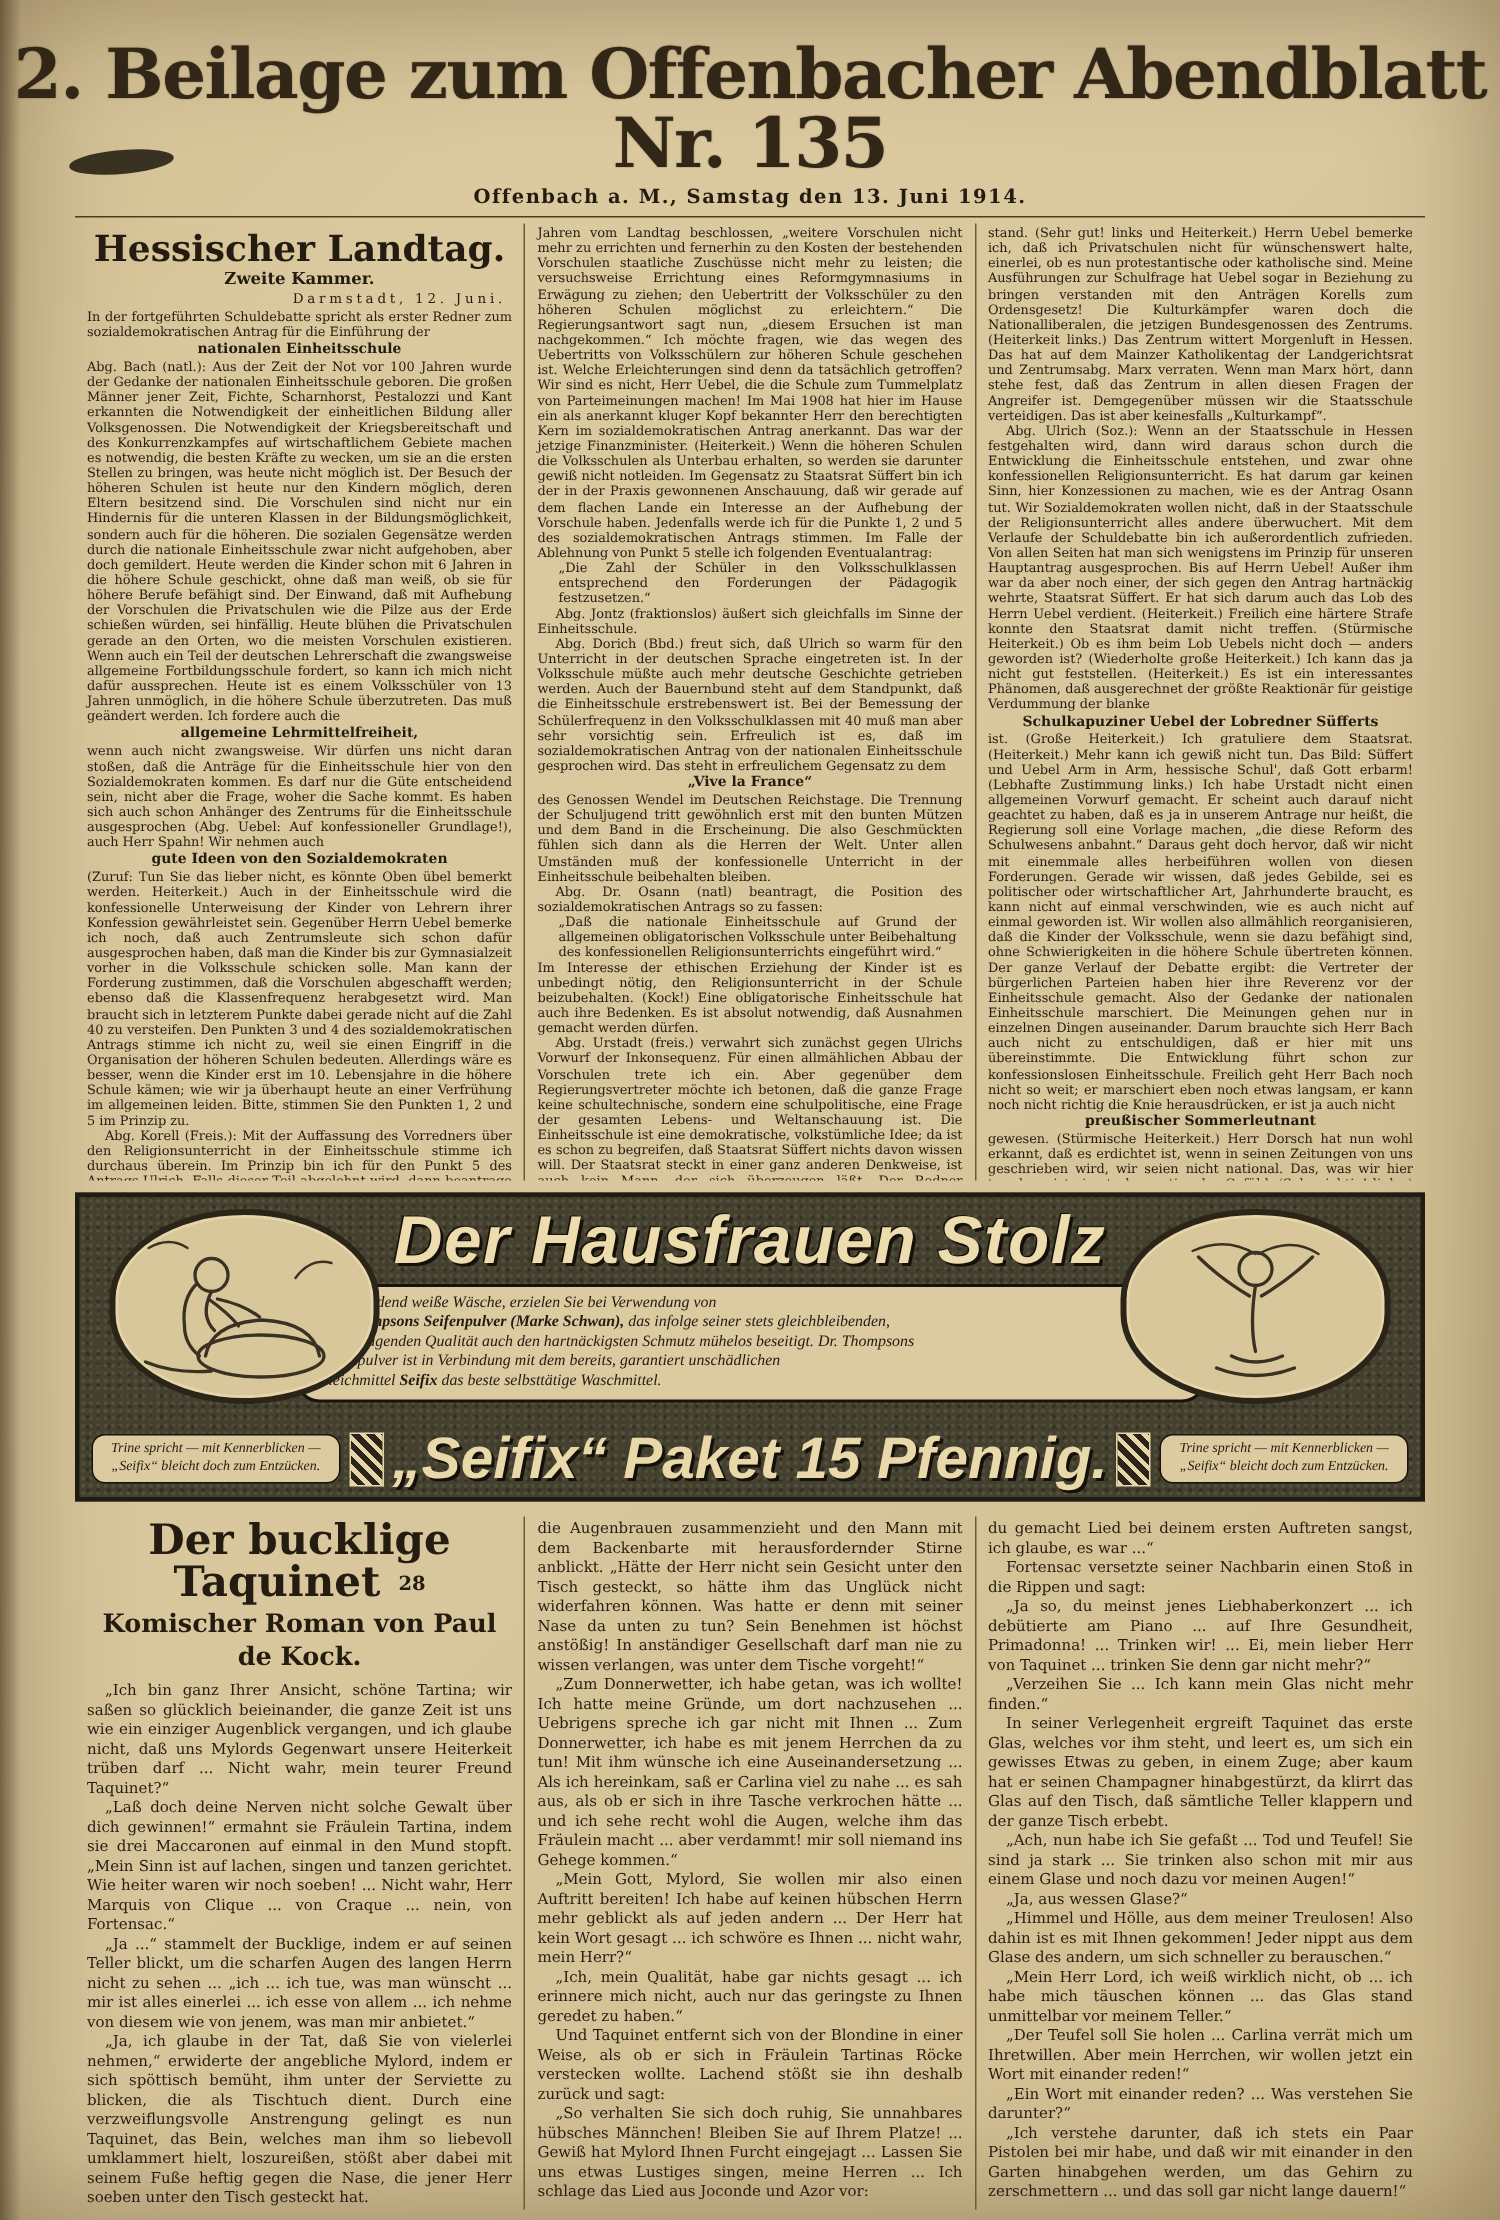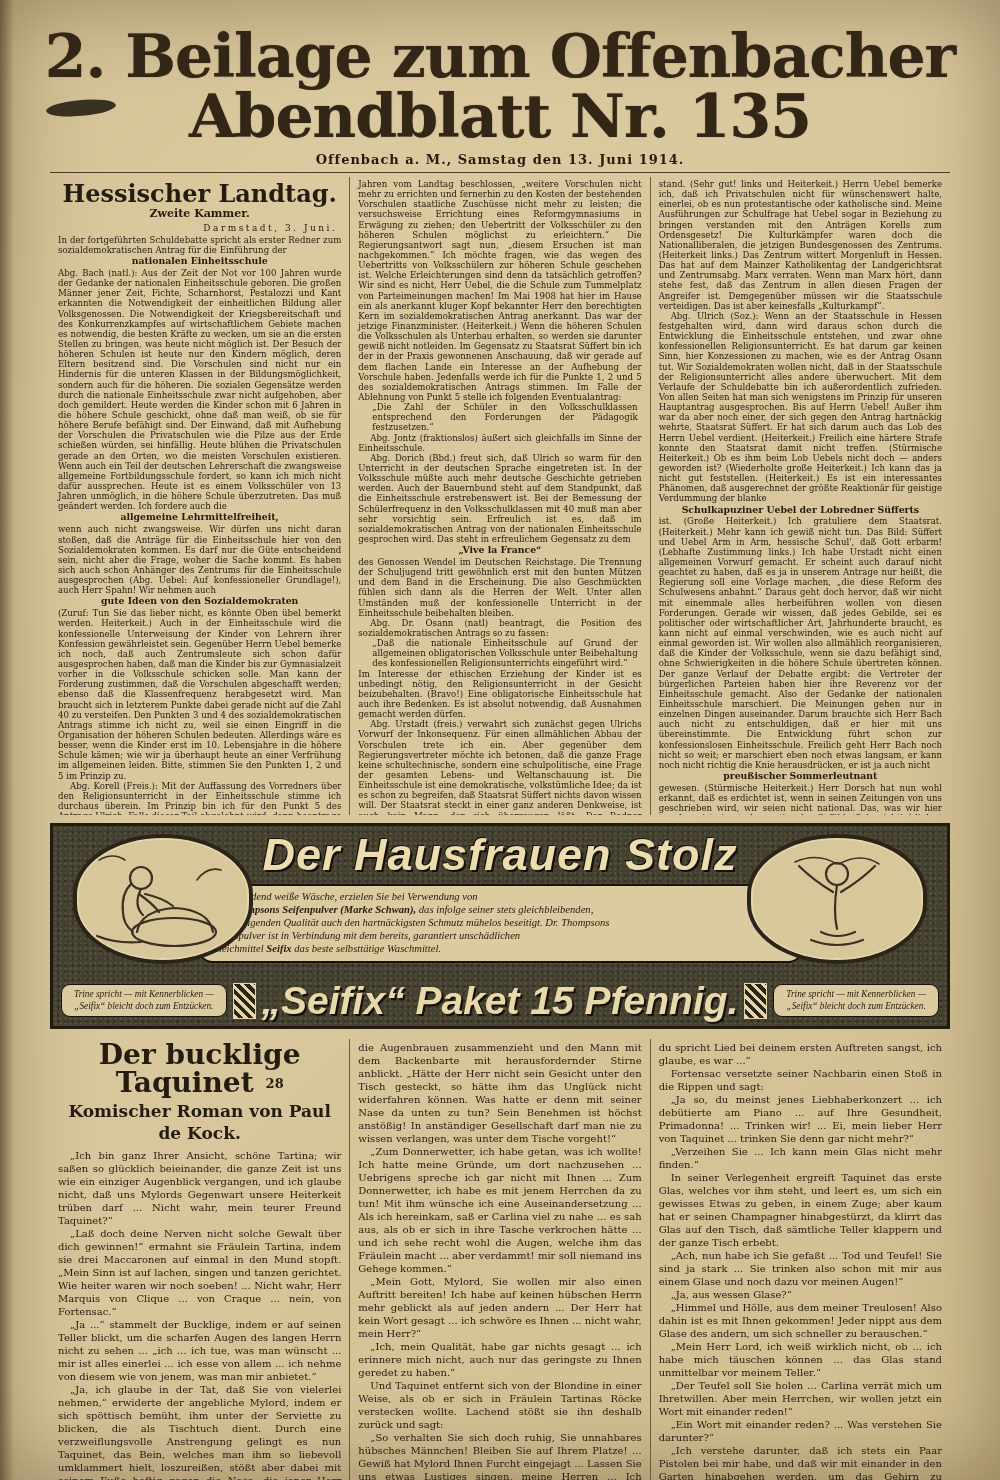--- a/index.html
+++ b/index.html
@@ -6,21 +6,21 @@
   .page{position:relative;width:1000px;height:1480px;margin:0 auto;overflow:hidden;
         background:linear-gradient(135deg,#d3c094 0%,#dbc99f 18%,#d8c69c 55%,#d0bd90 100%);
         box-shadow:inset 0 0 90px rgba(70,50,25,.45);
         font-family:"DejaVu Serif",serif;color:#241c10;}
   .edge-left{position:absolute;left:0;top:0;bottom:0;width:14px;
         background:linear-gradient(90deg,rgba(60,45,20,.55),rgba(60,45,20,0));}
   .smudge{position:absolute;left:46px;top:100px;width:70px;height:16px;background:#1d170c;
         border-radius:50% 60% 50% 60%;transform:rotate(-6deg);opacity:.85;}
   
   .masthead{padding-top:26px;text-align:center;}
-  .mast-title{font-size:60px;font-weight:700;letter-spacing:-1px;line-height:1;
+  .mast-title{font-size:46px;font-weight:700;letter-spacing:-1px;line-height:1;
         color:#30261500;color:#322717;text-shadow:0 0 1px rgba(40,30,15,.6);}
   .mast-date{margin-top:6px;font-size:13px;font-weight:700;letter-spacing:1px;}
   .rule{height:0;border-top:1.5px solid #4c3b22;margin:5px 50px 0;}
   
   .cols{display:flex;margin:4px 50px 0;}
   .col{flex:1 1 0;padding:2px 8px 0;overflow:hidden;
        font-size:8.6px;line-height:1.18;text-align:justify;}
   .col + .col{border-left:1px solid #6d5a3b;}
   .article .cols{height:638px;}
   .blk{margin:0;}
@@ -74,40 +74,40 @@
     <div class="mast-title">2. Beilage zum Offenbacher Abendblatt Nr. 135</div>
     <div class="mast-date">Offenbach a. M., Samstag den 13. Juni 1914.</div>
   </header>
   <div class="rule"></div>
 
   <section class="article">
     <div class="cols">
       <div class="col">
           <div class="blk blk-title">Hessischer Landtag.</div>
           <div class="blk blk-sub">Zweite Kammer.</div>
-          <div class="blk blk-date">Darmstadt, 3. Juni.</div>
+          <div class="blk blk-date">Darmstadt, 12. Juni.</div>
           <div class="blk blk-cont">In der fortgeführten Schuldebatte spricht als erster Redner zum sozialdemokratischen Antrag für die Einführung der</div>
           <div class="blk blk-h">nationalen Einheitsschule</div>
           <div class="blk blk-cont">Abg. Bach (natl.): Aus der Zeit der Not vor 100 Jahren wurde der Gedanke der nationalen Einheitsschule geboren. Die großen Männer jener Zeit, Fichte, Scharnhorst, Pestalozzi und Kant erkannten die Notwendigkeit der einheitlichen Bildung aller Volksgenossen. Die Notwendigkeit der Kriegsbereitschaft und des Konkurrenzkampfes auf wirtschaftlichem Gebiete machen es notwendig, die besten Kräfte zu wecken, um sie an die ersten Stellen zu bringen, was heute nicht möglich ist. Der Besuch der höheren Schulen ist heute nur den Kindern möglich, deren Eltern besitzend sind. Die Vorschulen sind nicht nur ein Hindernis für die unteren Klassen in der Bildungsmöglichkeit, sondern auch für die höheren. Die sozialen Gegensätze werden durch die nationale Einheitsschule zwar nicht aufgehoben, aber doch gemildert. Heute werden die Kinder schon mit 6 Jahren in die höhere Schule geschickt, ohne daß man weiß, ob sie für höhere Berufe befähigt sind. Der Einwand, daß mit Aufhebung der Vorschulen die Privatschulen wie die Pilze aus der Erde schießen würden, sei hinfällig. Heute blühen die Privatschulen gerade an den Orten, wo die meisten Vorschulen existieren. Wenn auch ein Teil der deutschen Lehrerschaft die zwangsweise allgemeine Fortbildungsschule fordert, so kann ich mich nicht dafür aussprechen. Heute ist es einem Volksschüler von 13 Jahren unmöglich, in die höhere Schule überzutreten. Das muß geändert werden. Ich fordere auch die</div>
           <div class="blk blk-h">allgemeine Lehrmittelfreiheit,</div>
           <div class="blk blk-cont">wenn auch nicht zwangsweise. Wir dürfen uns nicht daran stoßen, daß die Anträge für die Einheitsschule hier von den Sozialdemokraten kommen. Es darf nur die Güte entscheidend sein, nicht aber die Frage, woher die Sache kommt. Es haben sich auch schon Anhänger des Zentrums für die Einheitsschule ausgesprochen (Abg. Uebel: Auf konfessioneller Grundlage!), auch Herr Spahn! Wir nehmen auch</div>
           <div class="blk blk-h">gute Ideen von den Sozialdemokraten</div>
           <div class="blk blk-cont">(Zuruf: Tun Sie das lieber nicht, es könnte Oben übel bemerkt werden. Heiterkeit.) Auch in der Einheitsschule wird die konfessionelle Unterweisung der Kinder von Lehrern ihrer Konfession gewährleistet sein. Gegenüber Herrn Uebel bemerke ich noch, daß auch Zentrumsleute sich schon dafür ausgesprochen haben, daß man die Kinder bis zur Gymnasialzeit vorher in die Volksschule schicken solle. Man kann der Forderung zustimmen, daß die Vorschulen abgeschafft werden; ebenso daß die Klassenfrequenz herabgesetzt wird. Man braucht sich in letzterem Punkte dabei gerade nicht auf die Zahl 40 zu versteifen. Den Punkten 3 und 4 des sozialdemokratischen Antrags stimme ich nicht zu, weil sie einen Eingriff in die Organisation der höheren Schulen bedeuten. Allerdings wäre es besser, wenn die Kinder erst im 10. Lebensjahre in die höhere Schule kämen; wie wir ja überhaupt heute an einer Verfrühung im allgemeinen leiden. Bitte, stimmen Sie den Punkten 1, 2 und 5 im Prinzip zu.</div>
           <div class="blk blk-p">Abg. Korell (Freis.): Mit der Auffassung des Vorredners über den Religionsunterricht in der Einheitsschule stimme ich durchaus überein. Im Prinzip bin ich für den Punkt 5 des Antrags Ulrich. Falls dieser Teil abgelehnt wird, dann beantrage ich, dafür zu setzen: „Die</div>
         </div>
       <div class="col">
           <div class="blk blk-cont">Jahren vom Landtag beschlossen, „weitere Vorschulen nicht mehr zu errichten und fernerhin zu den Kosten der bestehenden Vorschulen staatliche Zuschüsse nicht mehr zu leisten; die versuchsweise Errichtung eines Reformgymnasiums in Erwägung zu ziehen; den Uebertritt der Volksschüler zu den höheren Schulen möglichst zu erleichtern.“ Die Regierungsantwort sagt nun, „diesem Ersuchen ist man nachgekommen.“ Ich möchte fragen, wie das wegen des Uebertritts von Volksschülern zur höheren Schule geschehen ist. Welche Erleichterungen sind denn da tatsächlich getroffen? Wir sind es nicht, Herr Uebel, die die Schule zum Tummelplatz von Parteimeinungen machen! Im Mai 1908 hat hier im Hause ein als anerkannt kluger Kopf bekannter Herr den berechtigten Kern im sozialdemokratischen Antrag anerkannt. Das war der jetzige Finanzminister. (Heiterkeit.) Wenn die höheren Schulen die Volksschulen als Unterbau erhalten, so werden sie darunter gewiß nicht notleiden. Im Gegensatz zu Staatsrat Süffert bin ich der in der Praxis gewonnenen Anschauung, daß wir gerade auf dem flachen Lande ein Interesse an der Aufhebung der Vorschule haben. Jedenfalls werde ich für die Punkte 1, 2 und 5 des sozialdemokratischen Antrags stimmen. Im Falle der Ablehnung von Punkt 5 stelle ich folgenden Eventualantrag:</div>
           <div class="blk blk-quote">„Die Zahl der Schüler in den Volksschulklassen entsprechend den Forderungen der Pädagogik festzusetzen.“</div>
           <div class="blk blk-p">Abg. Jontz (fraktionslos) äußert sich gleichfalls im Sinne der Einheitsschule.</div>
           <div class="blk blk-p">Abg. Dorich (Bbd.) freut sich, daß Ulrich so warm für den Unterricht in der deutschen Sprache eingetreten ist. In der Volksschule müßte auch mehr deutsche Geschichte getrieben werden. Auch der Bauernbund steht auf dem Standpunkt, daß die Einheitsschule erstrebenswert ist. Bei der Bemessung der Schülerfrequenz in den Volksschulklassen mit 40 muß man aber sehr vorsichtig sein. Erfreulich ist es, daß im sozialdemokratischen Antrag von der nationalen Einheitsschule gesprochen wird. Das steht in erfreulichem Gegensatz zu dem</div>
           <div class="blk blk-h">„Vive la France“</div>
           <div class="blk blk-cont">des Genossen Wendel im Deutschen Reichstage. Die Trennung der Schuljugend tritt gewöhnlich erst mit den bunten Mützen und dem Band in die Erscheinung. Die also Geschmückten fühlen sich dann als die Herren der Welt. Unter allen Umständen muß der konfessionelle Unterricht in der Einheitsschule beibehalten bleiben.</div>
           <div class="blk blk-p">Abg. Dr. Osann (natl) beantragt, die Position des sozialdemokratischen Antrags so zu fassen:</div>
           <div class="blk blk-quote">„Daß die nationale Einheitsschule auf Grund der allgemeinen obligatorischen Volksschule unter Beibehaltung des konfessionellen Religionsunterrichts eingeführt wird.“</div>
-          <div class="blk blk-cont">Im Interesse der ethischen Erziehung der Kinder ist es unbedingt nötig, den Religionsunterricht in der Gesicht beizubehalten. (Bravo!) Eine obligatorische Einheitsschule hat auch ihre Bedenken. Es ist absolut notwendig, daß Ausnahmen gemacht werden dürfen.</div>
+          <div class="blk blk-cont">Im Interesse der ethischen Erziehung der Kinder ist es unbedingt nötig, den Religionsunterricht in der Schule beizubehalten. (Kock!) Eine obligatorische Einheitsschule hat auch ihre Bedenken. Es ist absolut notwendig, daß Ausnahmen gemacht werden dürfen.</div>
           <div class="blk blk-p">Abg. Urstadt (freis.) verwahrt sich zunächst gegen Ulrichs Vorwurf der Inkonsequenz. Für einen allmählichen Abbau der Vorschulen trete ich ein. Aber gegenüber dem Regierungsvertreter möchte ich betonen, daß die ganze Frage keine schultechnische, sondern eine schulpolitische, eine Frage der gesamten Lebens- und Weltanschauung ist. Die Einheitsschule ist eine demokratische, volkstümliche Idee; da ist es schon zu begreifen, daß Staatsrat Süffert nichts davon wissen will. Der Staatsrat steckt in einer ganz anderen Denkweise, ist auch kein Mann, der sich überzeugen läßt. Der Redner begründet dann nochmals seine bereits mitgeteilten Abänderungsanträge und führt weiter aus: Herr Süffert hat sich hier auch für</div>
         </div>
       <div class="col">
           <div class="blk blk-cont">stand. (Sehr gut! links und Heiterkeit.) Herrn Uebel bemerke ich, daß ich Privatschulen nicht für wünschenswert halte, einerlei, ob es nun protestantische oder katholische sind. Meine Ausführungen zur Schulfrage hat Uebel sogar in Beziehung zu bringen verstanden mit den Anträgen Korells zum Ordensgesetz! Die Kulturkämpfer waren doch die Nationalliberalen, die jetzigen Bundesgenossen des Zentrums. (Heiterkeit links.) Das Zentrum wittert Morgenluft in Hessen. Das hat auf dem Mainzer Katholikentag der Landgerichtsrat und Zentrumsabg. Marx verraten. Wenn man Marx hört, dann stehe fest, daß das Zentrum in allen diesen Fragen der Angreifer ist. Demgegenüber müssen wir die Staatsschule verteidigen. Das ist aber keinesfalls „Kulturkampf“.</div>
           <div class="blk blk-p">Abg. Ulrich (Soz.): Wenn an der Staatsschule in Hessen festgehalten wird, dann wird daraus schon durch die Entwicklung die Einheitsschule entstehen, und zwar ohne konfessionellen Religionsunterricht. Es hat darum gar keinen Sinn, hier Konzessionen zu machen, wie es der Antrag Osann tut. Wir Sozialdemokraten wollen nicht, daß in der Staatsschule der Religionsunterricht alles andere überwuchert. Mit dem Verlaufe der Schuldebatte bin ich außerordentlich zufrieden. Von allen Seiten hat man sich wenigstens im Prinzip für unseren Hauptantrag ausgesprochen. Bis auf Herrn Uebel! Außer ihm war da aber noch einer, der sich gegen den Antrag hartnäckig wehrte, Staatsrat Süffert. Er hat sich darum auch das Lob des Herrn Uebel verdient. (Heiterkeit.) Freilich eine härtere Strafe konnte den Staatsrat damit nicht treffen. (Stürmische Heiterkeit.) Ob es ihm beim Lob Uebels nicht doch — anders geworden ist? (Wiederholte große Heiterkeit.) Ich kann das ja nicht gut feststellen. (Heiterkeit.) Es ist ein interessantes Phänomen, daß ausgerechnet der größte Reaktionär für geistige Verdummung der blanke</div>
           <div class="blk blk-h">Schulkapuziner Uebel der Lobredner Süfferts</div>
           <div class="blk blk-cont">ist. (Große Heiterkeit.) Ich gratuliere dem Staatsrat. (Heiterkeit.) Mehr kann ich gewiß nicht tun. Das Bild: Süffert und Uebel Arm in Arm, hessische Schul', daß Gott erbarm! (Lebhafte Zustimmung links.) Ich habe Urstadt nicht einen allgemeinen Vorwurf gemacht. Er scheint auch darauf nicht geachtet zu haben, daß es ja in unserem Antrage nur heißt, die Regierung soll eine Vorlage machen, „die diese Reform des Schulwesens anbahnt.“ Daraus geht doch hervor, daß wir nicht mit einemmale alles herbeiführen wollen von diesen Forderungen. Gerade wir wissen, daß jedes Gebilde, sei es politischer oder wirtschaftlicher Art, Jahrhunderte braucht, es kann nicht auf einmal verschwinden, wie es auch nicht auf einmal geworden ist. Wir wollen also allmählich reorganisieren, daß die Kinder der Volksschule, wenn sie dazu befähigt sind, ohne Schwierigkeiten in die höhere Schule übertreten können. Der ganze Verlauf der Debatte ergibt: die Vertreter der bürgerlichen Parteien haben hier ihre Reverenz vor der Einheitsschule gemacht. Also der Gedanke der nationalen Einheitsschule marschiert. Die Meinungen gehen nur in einzelnen Dingen auseinander. Darum brauchte sich Herr Bach auch nicht zu entschuldigen, daß er hier mit uns übereinstimmte. Die Entwicklung führt schon zur konfessionslosen Einheitsschule. Freilich geht Herr Bach noch nicht so weit; er marschiert eben noch etwas langsam, er kann noch nicht richtig die Knie herausdrücken, er ist ja auch nicht</div>
           <div class="blk blk-h">preußischer Sommerleutnant</div>
           <div class="blk blk-cont">gewesen. (Stürmische Heiterkeit.) Herr Dorsch hat nun wohl erkannt, daß es erdichtet ist, wenn in seinen Zeitungen von uns geschrieben wird, wir seien nicht national. Das, was wir hier tun, beweist ein starkes nationales Gefühl. (Sehr richtig! links.) Wir sind nur nicht für die Mordarbeit des Militarismus. Aber für unsere Volksgenossen, für die breite Masse des Volkes zur geistigen und wirtschaftlichen Hebung zu wirken, das ist im hervorragendsten Sinne nationale Arbeit. (Sehr richtig! links.) Und wenn wir uns hier als Anhänger der republikanischen Staatsform bekennen,</div>
         </div>
@@ -177,21 +177,21 @@
         </div>
       <div class="col">
           <div class="blk blk-cont">die Augenbrauen zusammenzieht und den Mann mit dem Backenbarte mit herausfordernder Stirne anblickt. „Hätte der Herr nicht sein Gesicht unter den Tisch gesteckt, so hätte ihm das Unglück nicht widerfahren können. Was hatte er denn mit seiner Nase da unten zu tun? Sein Benehmen ist höchst anstößig! In anständiger Gesellschaft darf man nie zu wissen verlangen, was unter dem Tische vorgeht!“</div>
           <div class="blk blk-p">„Zum Donnerwetter, ich habe getan, was ich wollte! Ich hatte meine Gründe, um dort nachzusehen ... Uebrigens spreche ich gar nicht mit Ihnen ... Zum Donnerwetter, ich habe es mit jenem Herrchen da zu tun! Mit ihm wünsche ich eine Auseinandersetzung ... Als ich hereinkam, saß er Carlina viel zu nahe ... es sah aus, als ob er sich in ihre Tasche verkrochen hätte ... und ich sehe recht wohl die Augen, welche ihm das Fräulein macht ... aber verdammt! mir soll niemand ins Gehege kommen.“</div>
           <div class="blk blk-p">„Mein Gott, Mylord, Sie wollen mir also einen Auftritt bereiten! Ich habe auf keinen hübschen Herrn mehr geblickt als auf jeden andern ... Der Herr hat kein Wort gesagt ... ich schwöre es Ihnen ... nicht wahr, mein Herr?“</div>
           <div class="blk blk-p">„Ich, mein Qualität, habe gar nichts gesagt ... ich erinnere mich nicht, auch nur das geringste zu Ihnen geredet zu haben.“</div>
           <div class="blk blk-p">Und Taquinet entfernt sich von der Blondine in einer Weise, als ob er sich in Fräulein Tartinas Röcke verstecken wollte. Lachend stößt sie ihn deshalb zurück und sagt:</div>
           <div class="blk blk-p">„So verhalten Sie sich doch ruhig, Sie unnahbares hübsches Männchen! Bleiben Sie auf Ihrem Platze! ... Gewiß hat Mylord Ihnen Furcht eingejagt ... Lassen Sie uns etwas Lustiges singen, meine Herren ... Ich schlage das Lied aus Joconde und Azor vor:</div>
         </div>
       <div class="col">
-          <div class="blk blk-cont">du spricht Lied bei deinem ersten Auftreten sangst, ich glaube, es war ...“</div>
+          <div class="blk blk-cont">du gemacht Lied bei deinem ersten Auftreten sangst, ich glaube, es war ...“</div>
           <div class="blk blk-p">Fortensac versetzte seiner Nachbarin einen Stoß in die Rippen und sagt:</div>
           <div class="blk blk-p">„Ja so, du meinst jenes Liebhaberkonzert ... ich debütierte am Piano ... auf Ihre Gesundheit, Primadonna! ... Trinken wir! ... Ei, mein lieber Herr von Taquinet ... trinken Sie denn gar nicht mehr?“</div>
           <div class="blk blk-p">„Verzeihen Sie ... Ich kann mein Glas nicht mehr finden.“</div>
           <div class="blk blk-p">In seiner Verlegenheit ergreift Taquinet das erste Glas, welches vor ihm steht, und leert es, um sich ein gewisses Etwas zu geben, in einem Zuge; aber kaum hat er seinen Champagner hinabgestürzt, da klirrt das Glas auf den Tisch, daß sämtliche Teller klappern und der ganze Tisch erbebt.</div>
           <div class="blk blk-p">„Ach, nun habe ich Sie gefaßt ... Tod und Teufel! Sie sind ja stark ... Sie trinken also schon mit mir aus einem Glase und noch dazu vor meinen Augen!“</div>
           <div class="blk blk-p">„Ja, aus wessen Glase?“</div>
           <div class="blk blk-p">„Himmel und Hölle, aus dem meiner Treulosen! Also dahin ist es mit Ihnen gekommen! Jeder nippt aus dem Glase des andern, um sich schneller zu berauschen.“</div>
           <div class="blk blk-p">„Mein Herr Lord, ich weiß wirklich nicht, ob ... ich habe mich täuschen können ... das Glas stand unmittelbar vor meinem Teller.“</div>
           <div class="blk blk-p">„Der Teufel soll Sie holen ... Carlina verrät mich um Ihretwillen. Aber mein Herrchen, wir wollen jetzt ein Wort mit einander reden!“</div>
           <div class="blk blk-p">„Ein Wort mit einander reden? ... Was verstehen Sie darunter?“</div>

